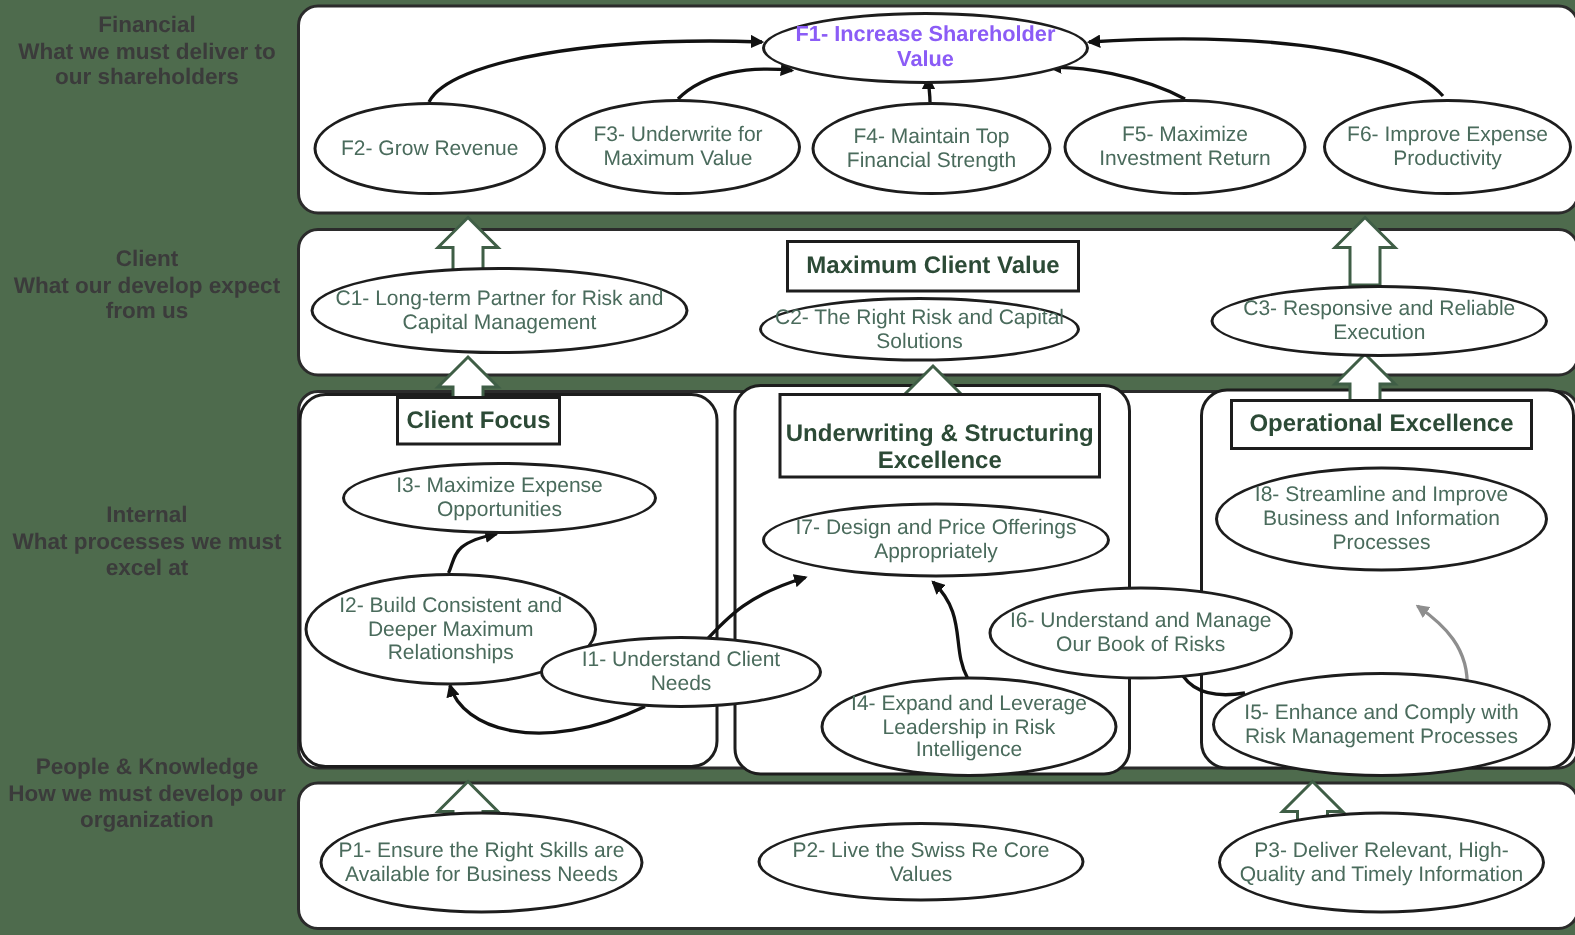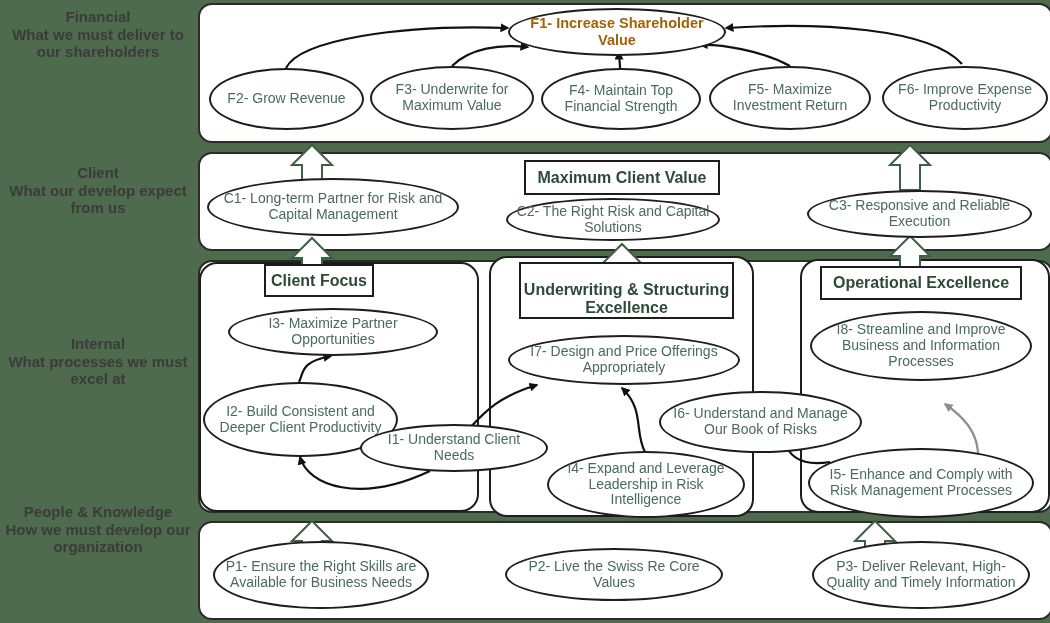--- a/index.html
+++ b/index.html
@@ -62,21 +62,21 @@
     border-radius:50%;
     background:#ffffff;
     box-sizing:border-box;
     display:flex;align-items:center;justify-content:center;
     text-align:center;
     color:#4a6b5c;
     line-height:1.14;
     z-index:6;
     padding:0 6px;
   }
-  .ell.bold{color:#a16207;font-weight:bold;}
+  .ell.bold{color:#8b5cf6;font-weight:bold;}
   .ell span{display:block;width:100%;}
 
   
   svg.layer{position:absolute;left:0;top:0;width:1050px;height:623px;overflow:visible;}
   svg.under{z-index:4;}
   .thin{fill:none;stroke:#111111;stroke-width:2.2;}
   .thingray{fill:none;stroke:#8e8e8e;stroke-width:2.2;}
   .blockarrow{fill:#ffffff;stroke:#3f5e46;stroke-width:2;}
 </style>
 </head>
@@ -203,24 +203,24 @@
     <path class="thin" marker-end="url(#ah)" d="M468,430 C486,410 500,396 537,385"></path>
 
     <path class="thin" marker-end="url(#ah)" d="M645,452 C634,432 645,410 622,388"></path>
 
     <path class="thin" marker-end="url(#ah)" d="M830,462 C806,466 790,460 784,441"></path>
 
     <path class="thingray" marker-end="url(#ahg)" d="M978,460 C980,432 962,416 945,404"></path>
   </svg>
 
   <div class="ell" style="left:228px;top:308px;width:210px;height:48px;font-size:14px;">
-    <span>I3- Maximize Partner Opportunities</span>
+    <span>I3- Maximize Expense Opportunities</span>
   </div>
   <div class="ell" style="left:203px;top:382px;width:195px;height:75px;font-size:14px;">
-    <span>I2- Build Consistent and Deeper Client Productivity</span>
+    <span>I2- Build Consistent and Deeper Maximum Relationships</span>
   </div>
   <div class="ell" style="left:360px;top:424px;width:188px;height:48px;font-size:14px;">
     <span>I1- Understand Client Needs</span>
   </div>
   <div class="ell" style="left:508px;top:335px;width:232px;height:50px;font-size:14px;">
     <span>I7- Design and Price Offerings Appropriately</span>
   </div>
   <div class="ell" style="left:547px;top:451px;width:198px;height:67px;font-size:14px;">
     <span>I4- Expand and Leverage Leadership in Risk Intelligence</span>
   </div>

